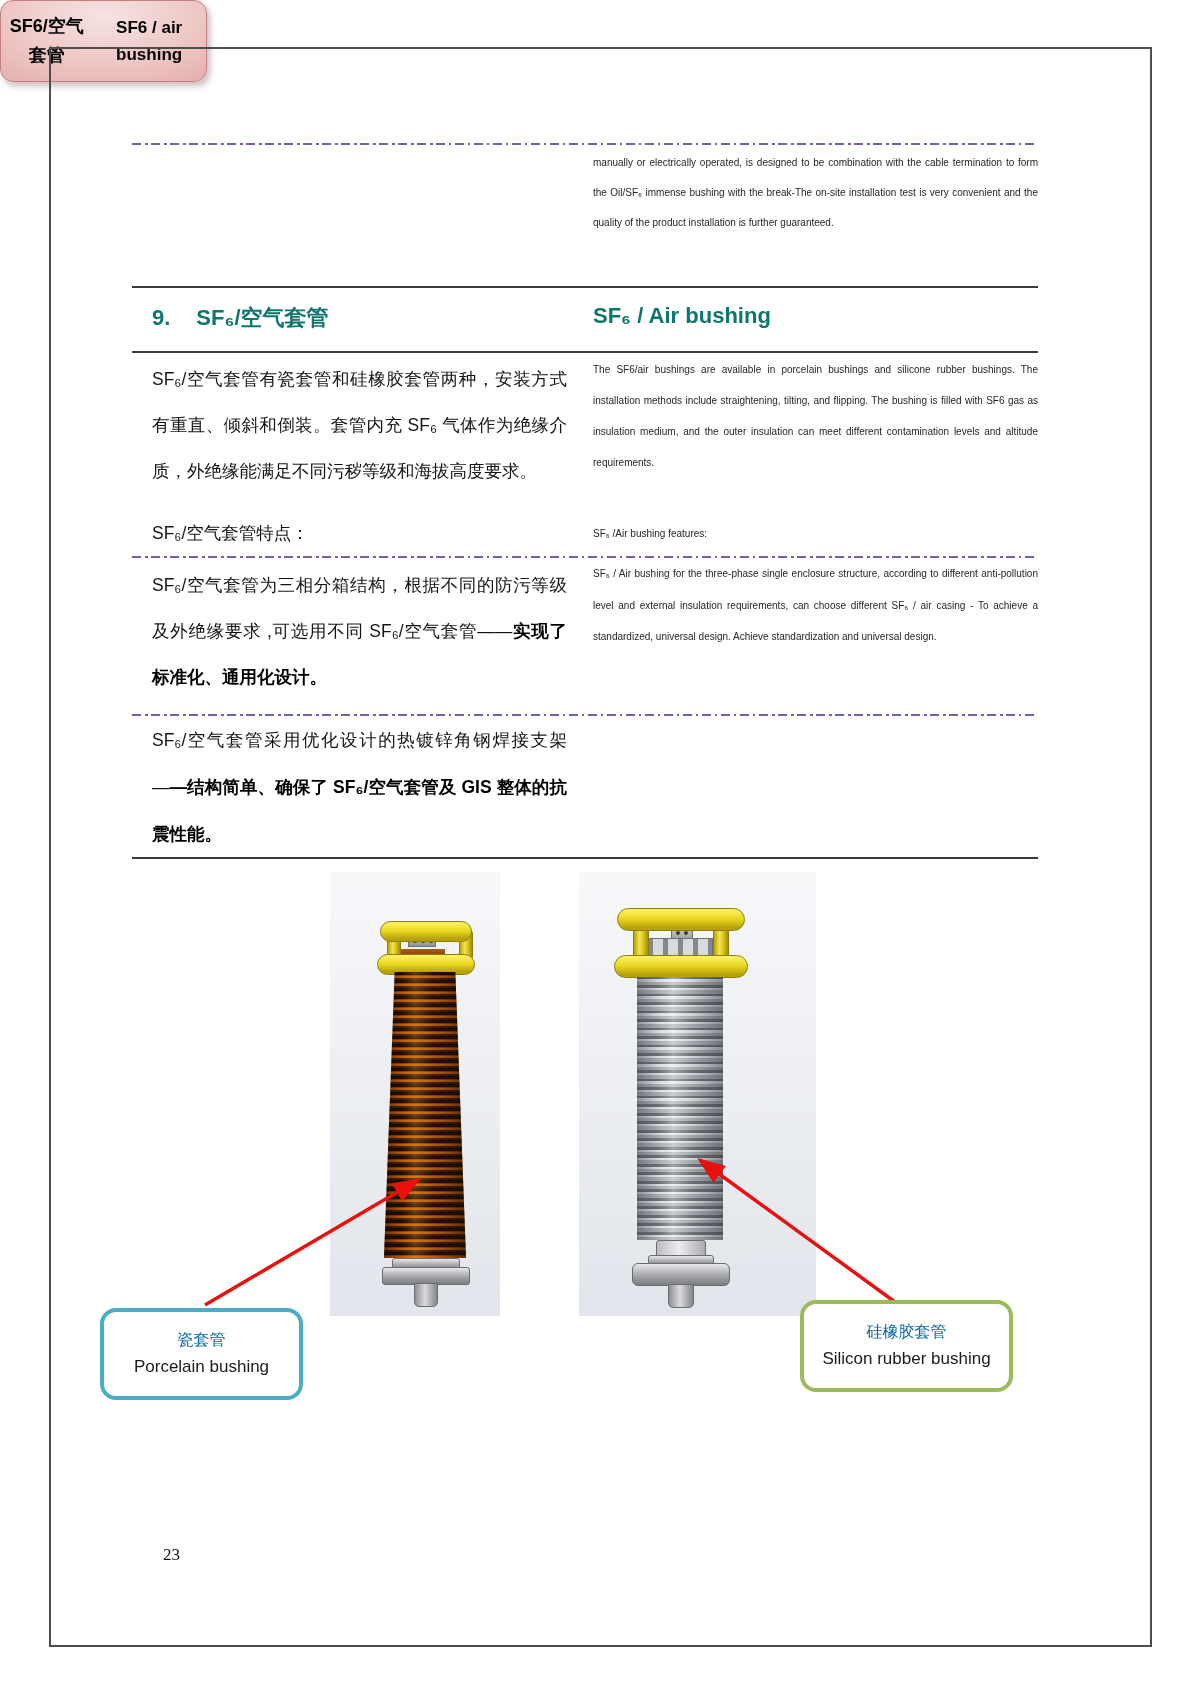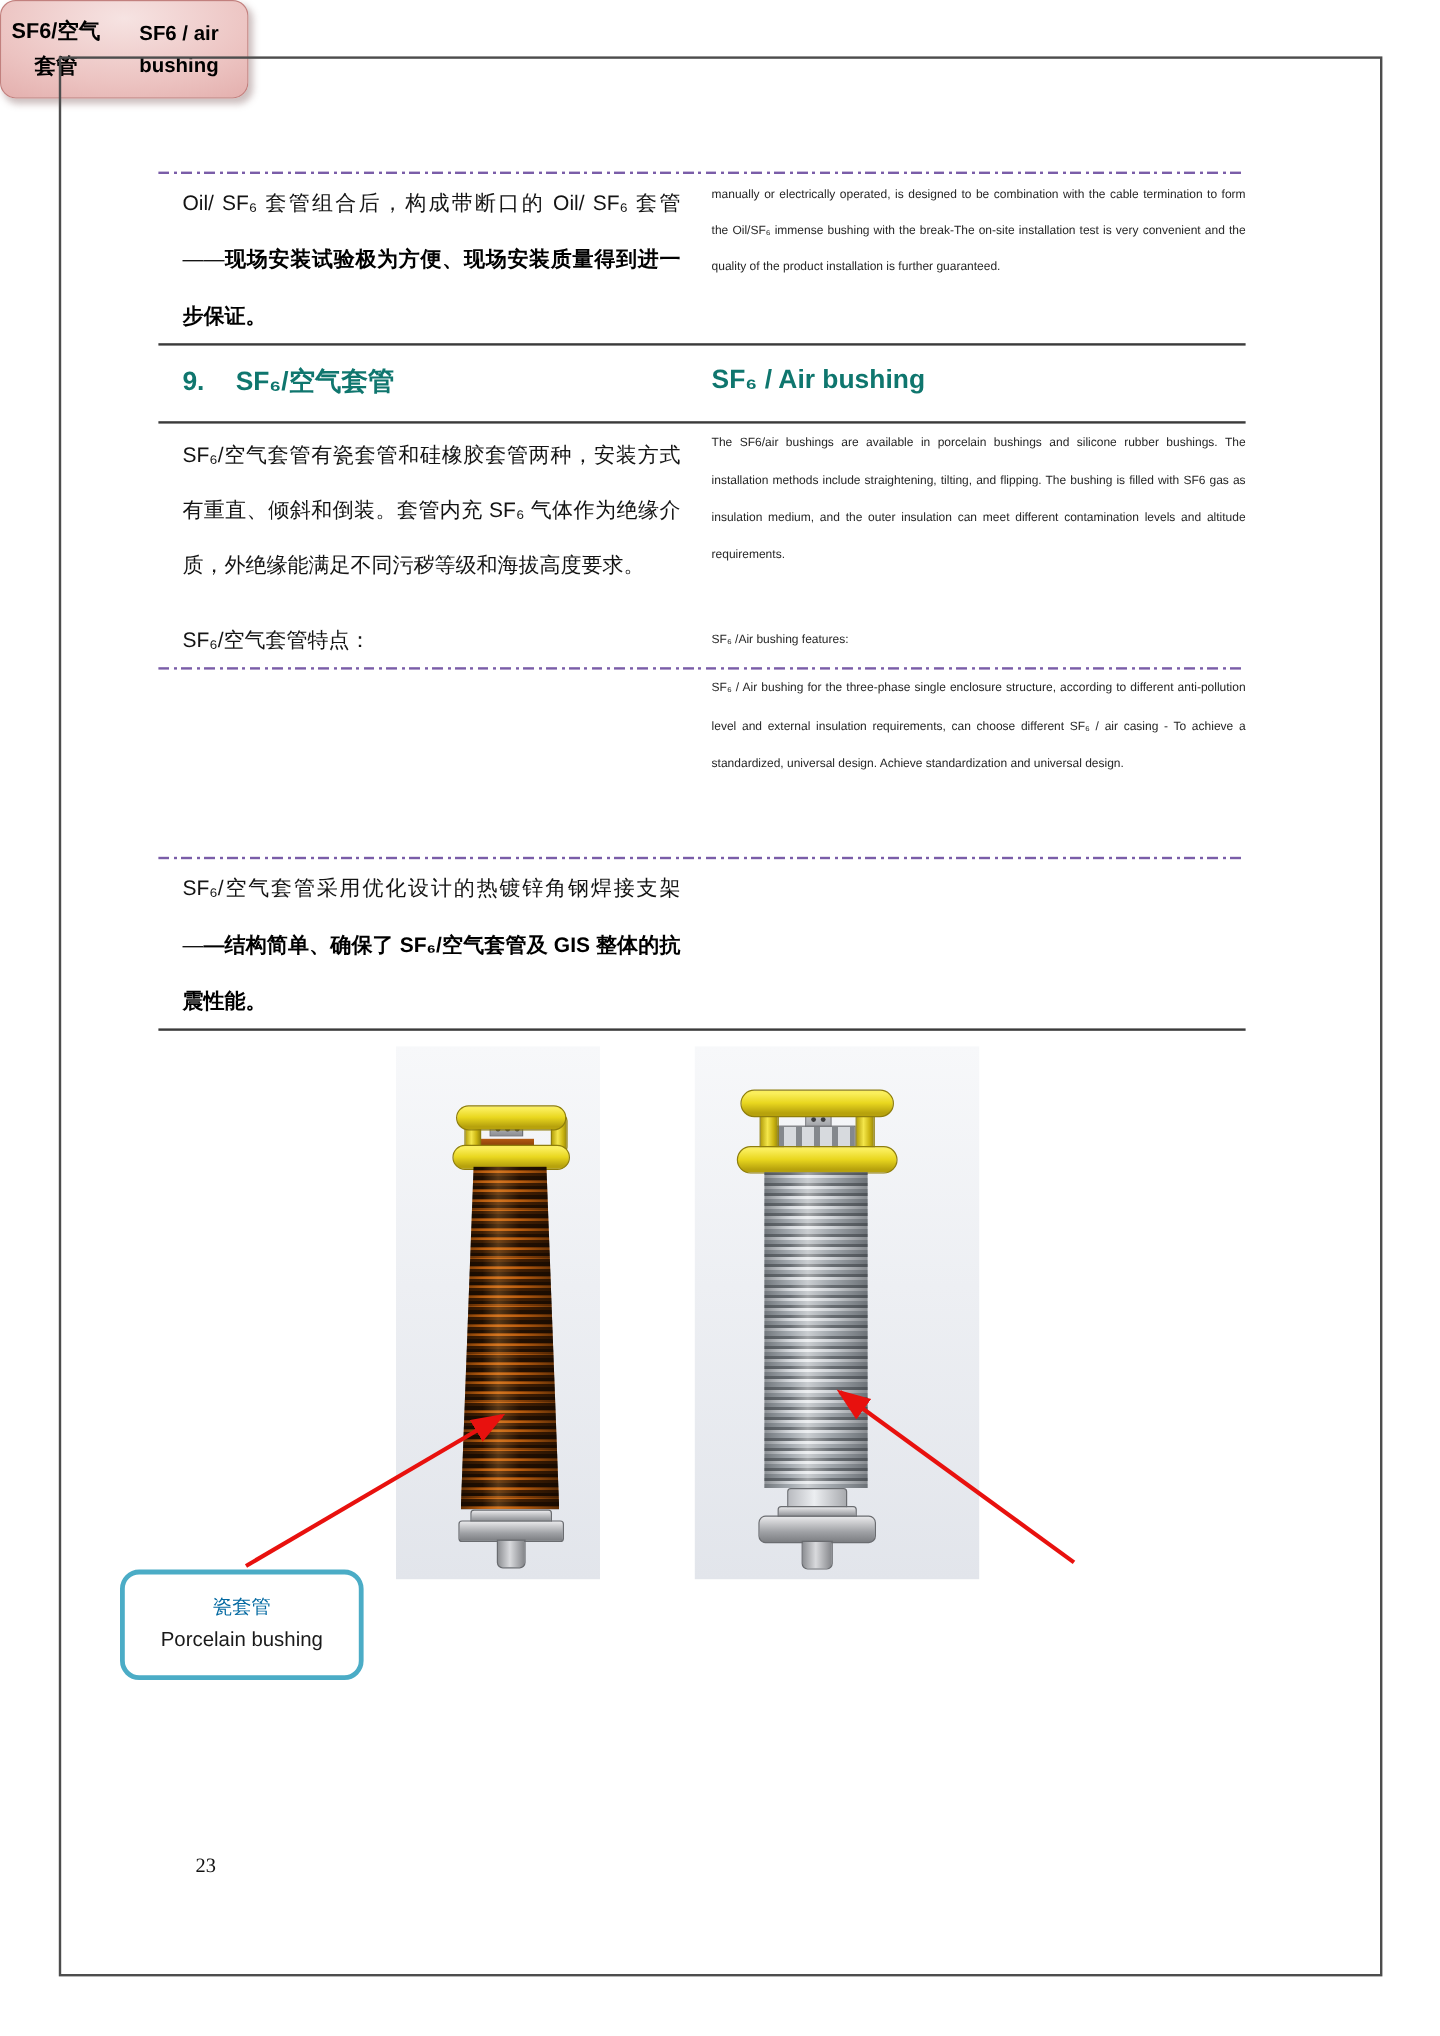--- a/index.html
+++ b/index.html
@@ -77,32 +77,32 @@
 <div class="page">
   <div class="page-border"></div>
 
   <div class="hr hr-dash" style="top:143px"></div>
   <div class="hr hr-solid" style="top:286px"></div>
   <div class="hr hr-solid" style="top:351px"></div>
   <div class="hr hr-dash" style="top:556px"></div>
   <div class="hr hr-dash" style="top:714px"></div>
   <div class="hr hr-solid" style="top:857px"></div>
 
-  <p class="p-cn" style="top:146px"><span>Oil/ SF₆ 套管组合后，构成带断口的 Oil/ SF₆ 套管——</span><span class="b">现场安装试验极为方便、现场安装质量得到进一步保证。</span></p>
   <p class="p-en" style="top:148px">manually or electrically operated, is designed to be combination with the cable termination to form the Oil/SF₆ immense bushing with the break-The on-site installation test is very convenient and the quality of the product installation is further guaranteed.</p>
 
   <p class="heading" id="hcn"><span class="hnum">9.</span><span>SF₆/空气套管</span></p>
   <p class="heading" id="hen">SF₆ / Air bushing</p>
 
   <p class="p-cn" style="top:356px;line-height:46px">SF₆/空气套管有瓷套管和硅橡胶套管两种，安装方式有重直、倾斜和倒装。套管内充 SF₆ 气体作为绝缘介质，外绝缘能满足不同污秽等级和海拔高度要求。</p>
   <p class="p-en" style="top:354px;line-height:31px">The SF6/air bushings are available in porcelain bushings and silicone rubber bushings. The installation methods include straightening, tilting, and flipping. The bushing is filled with SF6 gas as insulation medium, and the outer insulation can meet different contamination levels and altitude requirements.</p>
 
   <p class="p-cn single" style="top:521px">SF₆/空气套管特点：</p>
   <p class="p-en single" style="top:522px">SF₆ /Air bushing features:</p>
 
+  <p class="p-cn" style="top:562px;line-height:46px"><span>SF₆/空气套管为三相分箱结构，根据不同的防污等级及外绝缘要求 ,可选用不同 SF₆/空气套管——</span><span class="b">实现了标准化、通用化设计。</span></p>
   <p class="p-en" style="top:558px;line-height:31.5px">SF₆ / Air bushing for the three-phase single enclosure structure, according to different anti-pollution level and external insulation requirements, can choose different SF₆ / air casing - To achieve a standardized, universal design. Achieve standardization and universal design.</p>
 
   <p class="p-cn" style="top:717px;line-height:47px"><span>SF₆/空气套管采用优化设计的热镀锌角钢焊接支架—</span><span class="b">—结构简单、确保了 SF₆/空气套管及 GIS 整体的抗震性能。</span></p>
 
   <div class="panel" id="panel-l"></div>
   <div>
     <div class="grayblock" style="left:408px;top:925px;width:26px;height:20px">
       <div class="bolts" style="left:4px;top:4px;box-shadow:8px 0 #3c3c3c,16px 0 #3c3c3c,0 9px #3c3c3c,8px 9px #3c3c3c,16px 9px #3c3c3c"></div>
     </div>
     <div class="orangeplate" style="left:397px;top:949px;width:48px;height:8px"></div>
@@ -140,19 +140,23 @@
       </marker>
     </defs>
     <line x1="205" y1="1305" x2="418" y2="1180" stroke="#E8110E" stroke-width="3.5" marker-end="url(#arr)"></line>
     <line x1="895" y1="1302" x2="700" y2="1160" stroke="#E8110E" stroke-width="3.5" marker-end="url(#arr)"></line>
   </svg>
 
   <div class="callout" id="callout-porcelain">
     <div class="cn">瓷套管</div>
     <div class="en">Porcelain bushing</div>
   </div>
+  <div class="callout" id="callout-silicone">
+    <div class="cn">硅橡胶套管</div>
+    <div class="en">Silicon rubber bushing</div>
+  </div>
   <div id="callout-center">
     <div class="cn">SF6/空气套管</div>
     <div class="en">SF6 / air bushing</div>
   </div>
 
   <div class="pagenum">23</div>
 </div>
 
 </body></html>

